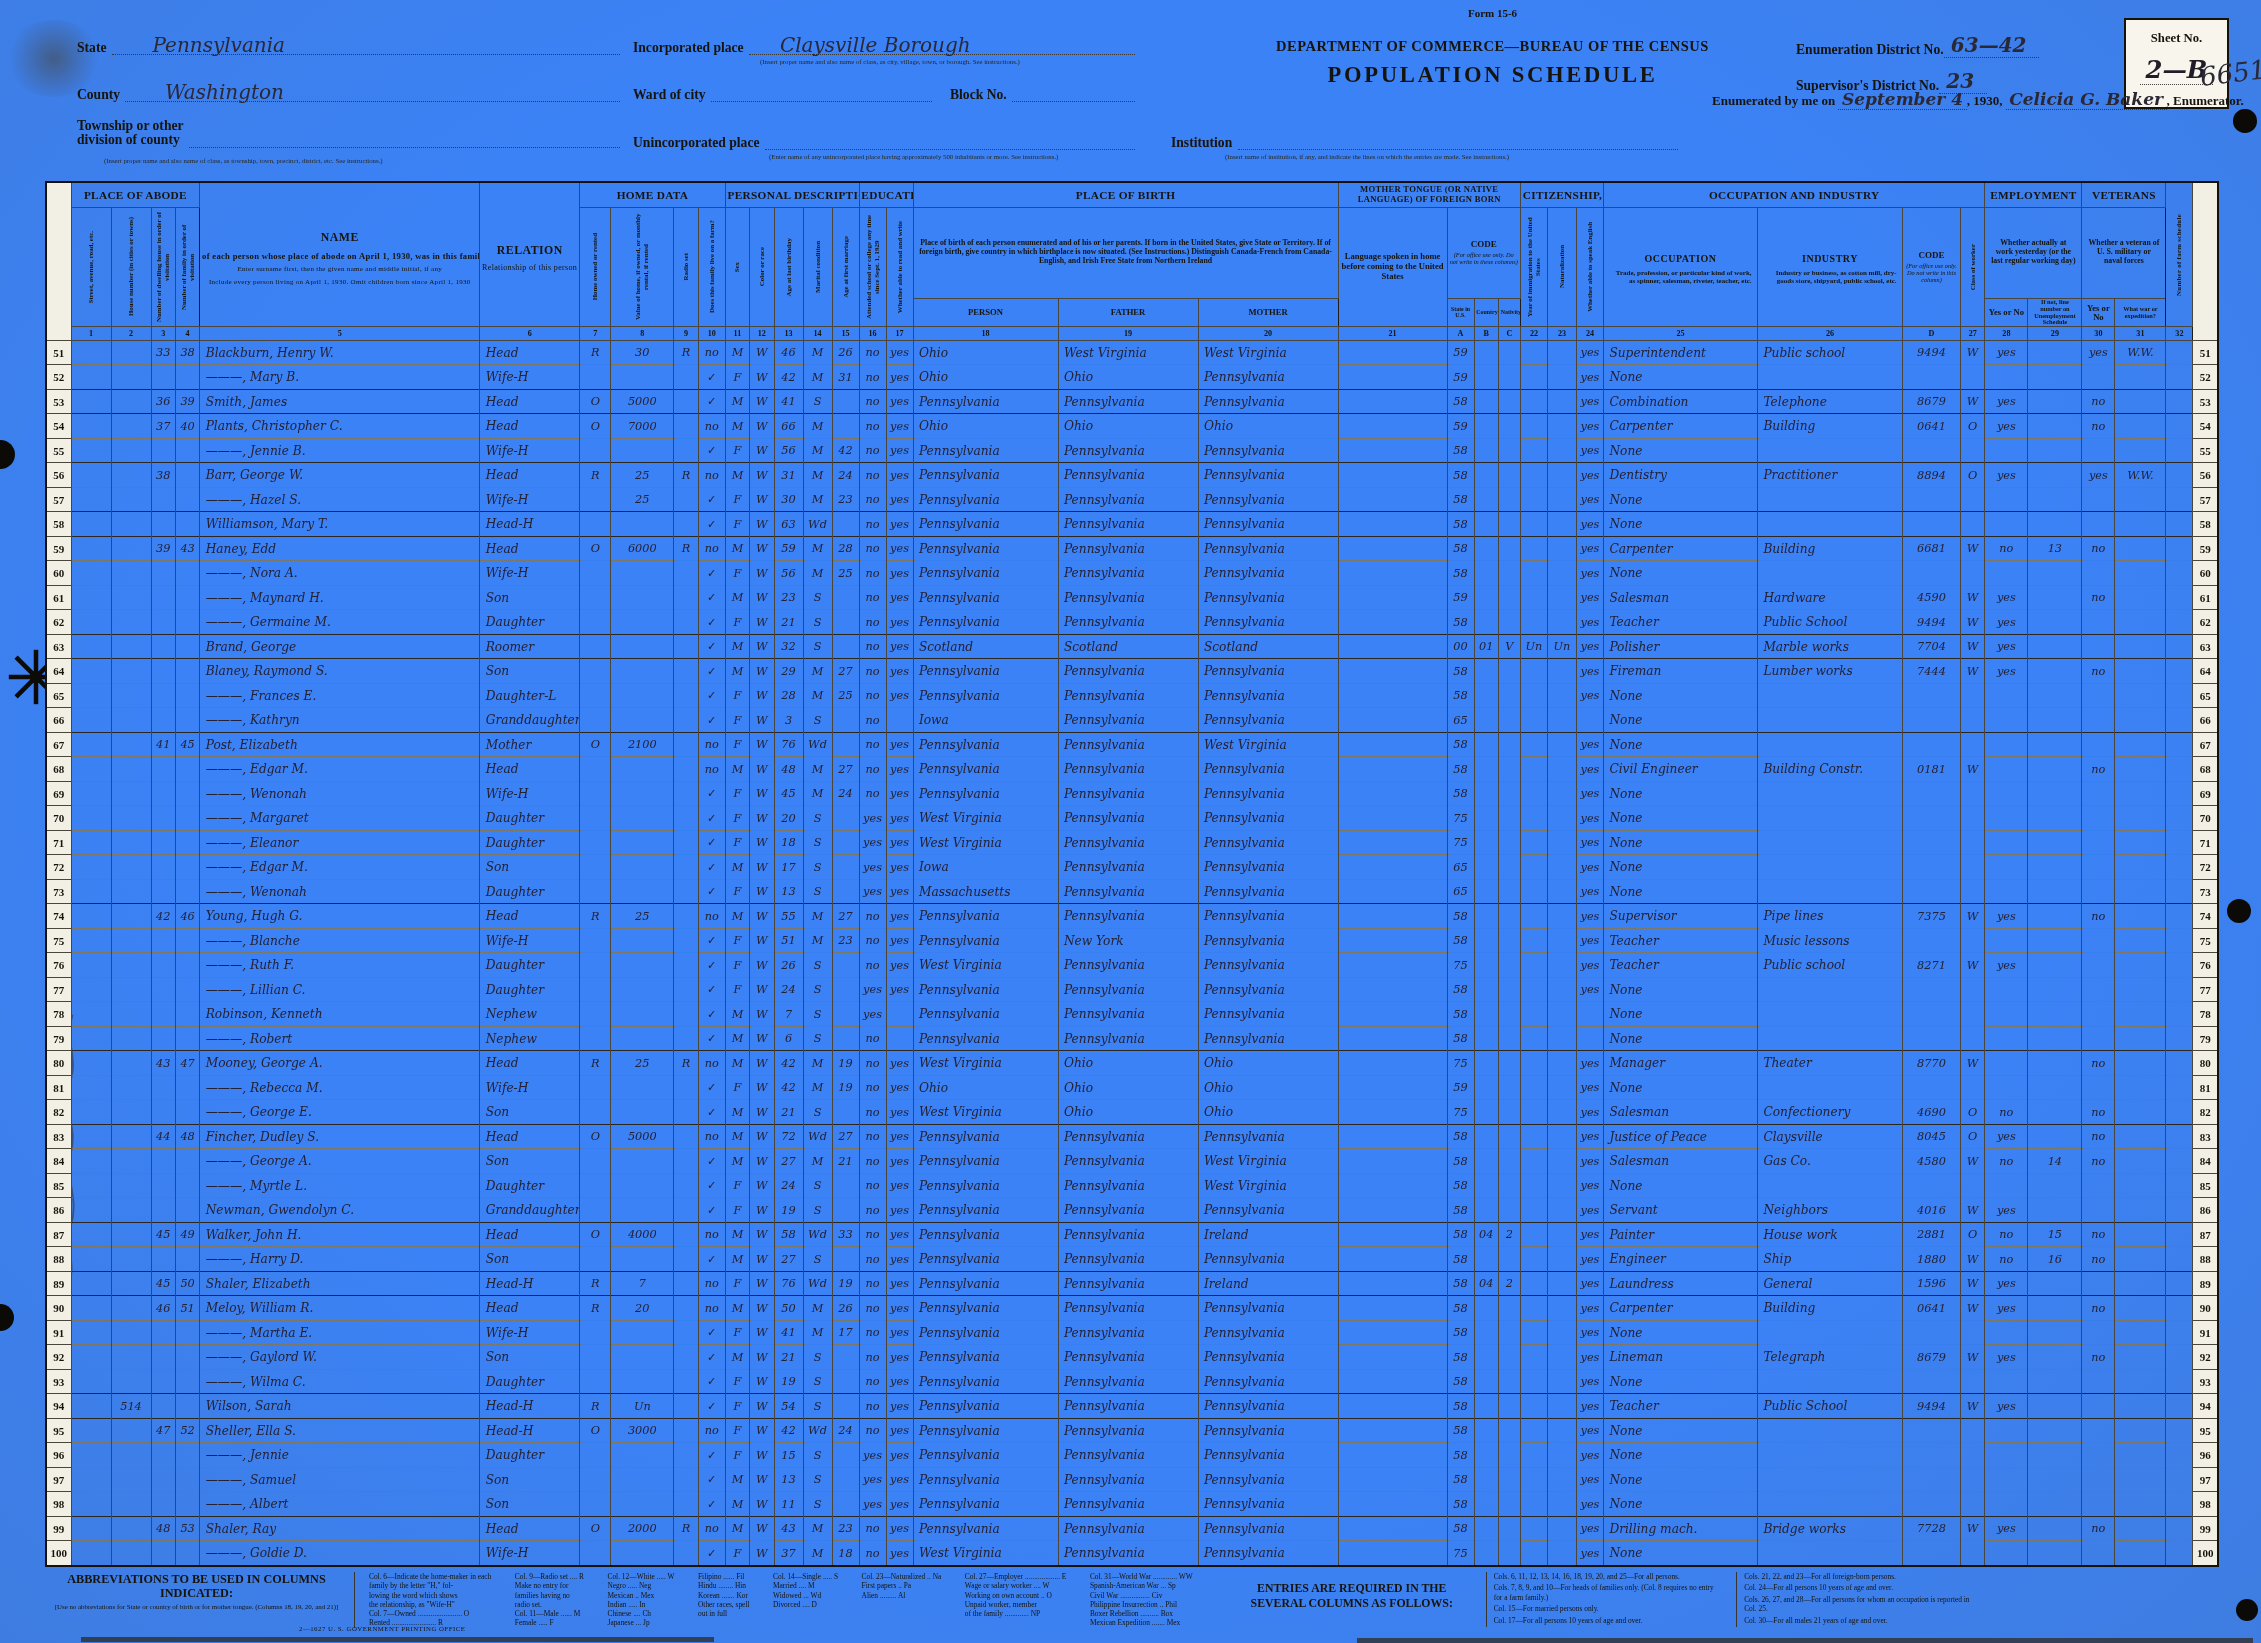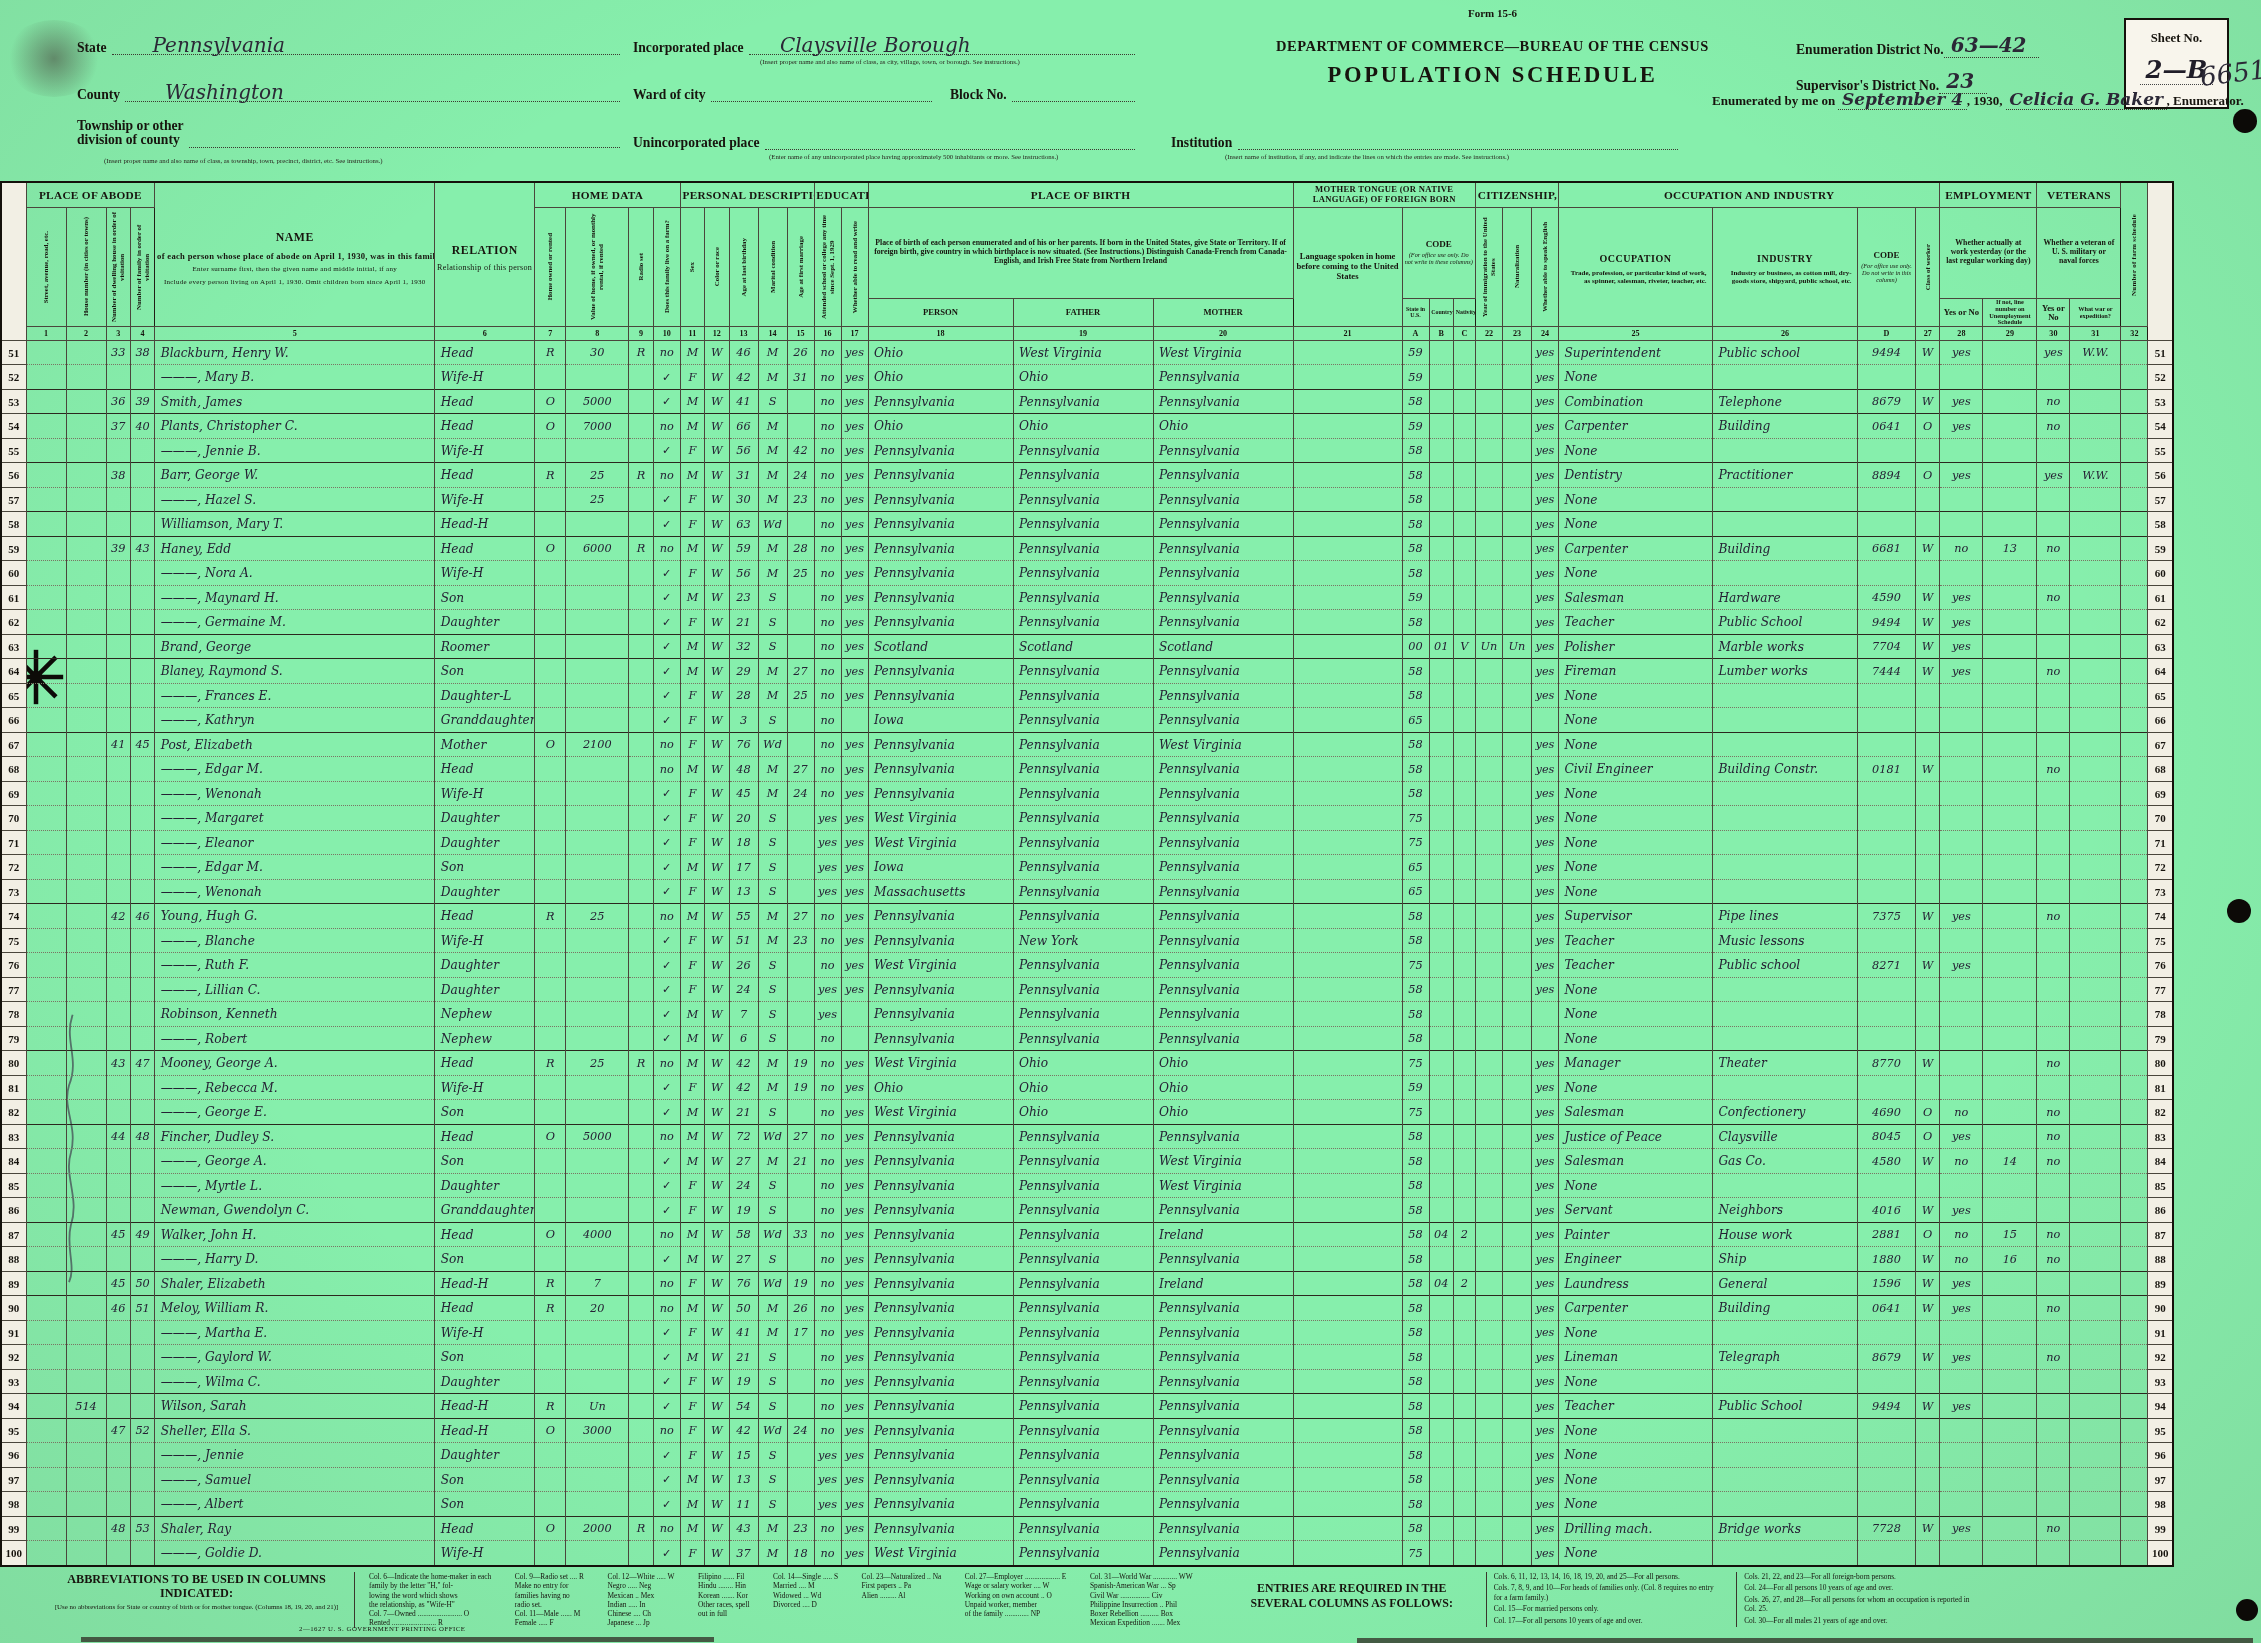--- a/index.html
+++ b/index.html
@@ -1,16 +1,16 @@
 <!DOCTYPE html>
 <html style="font-size:14.5px"><head>
 <meta charset="utf-8">
 <style>
   html,body{margin:0;padding:0;background:#8d8a84;}
-  .page{position:relative;width:2262px;height:1644px;background:#86efac;overflow:hidden;
+  .page{position:relative;width:2262px;height:1644px;background:#3b82f6;overflow:hidden;
         font-family:"Liberation Serif",serif;color:#17140e;}
   .page::before{content:"";position:absolute;inset:0;
         background:radial-gradient(ellipse at 50% 45%, rgba(255,255,255,0) 60%, rgba(90,85,70,.12) 100%);pointer-events:none;}
   
   .hdr{position:absolute;left:0;top:0;width:2262px;height:181px;}
   .fld{position:absolute;display:flex;align-items:flex-end;}
   .fld .lbl{font-size:13.6px;font-weight:bold;padding-right:5.4px;white-space:pre-line;line-height:1.05;}
   .fld .dot{flex:1;border-bottom:1.8px dotted #3c382f;height:18px;position:relative;}
   .fld .hv{position:absolute;left:8%;bottom:-2.7px;font-family:"DejaVu Serif",serif;font-style:italic;
            font-size:20px;color:#2b2836;white-space:nowrap;}
@@ -27,21 +27,21 @@
             text-align:center;background:#f8f5ec;}
   .sheetbox .sl{font-size:12.7px;font-weight:bold;margin-top:11px;}
   .sheetbox .sv{font-family:"DejaVu Serif",serif;font-style:italic;font-size:24.4px;font-weight:bold;
                 color:#201d28;margin-top:9px;border-bottom:1.8px dotted #444;display:inline-block;padding:0 5.4px;}
   .enumline{position:absolute;left:1712px;top:89px;width:511px;font-size:13px;font-weight:bold;white-space:nowrap;}
   .enumline .hv3{font-family:"DejaVu Serif",serif;font-style:italic;font-size:17px;color:#2b2836;
                  border-bottom:0.9px dotted #3c382f;padding:0 3.6px;}
   .scrawl{position:absolute;left:2200px;top:58px;font-family:"DejaVu Serif",serif;font-style:italic;
           font-size:26px;color:#2b2836;transform:rotate(-7deg);}
   
-  table.census{border-collapse:collapse;table-layout:fixed;width:2171px;margin-top:0;
+  table.census{border-collapse:collapse;table-layout:fixed;width:2171px;margin-left:45px;margin-top:0;
                border:2.7px solid #14110b;}
   .census th,.census td{border:0.9px solid #4a463c;padding:0 1.8px;overflow:hidden;white-space:nowrap;}
   .census th{font-weight:bold;text-align:center;vertical-align:middle;}
   .gb{border-left:1.8px solid #211d15 !important;}
   .hr1 th{height:23.5px;font-size:11.3px;letter-spacing:0.3px;}
   .hr1 th.mt{font-size:8.6px;line-height:1.1;white-space:normal;}
   .hr2 th{height:87px;font-size:8.1px;white-space:normal;line-height:1.15;vertical-align:middle;}
   .hr3 th{height:27px;font-size:8.1px;white-space:normal;line-height:1.05;}
   .hrn th{height:12.7px;font-size:8.1px;}
   .vt{writing-mode:vertical-rl;transform:rotate(180deg);font-size:6.9px;line-height:1.15;

